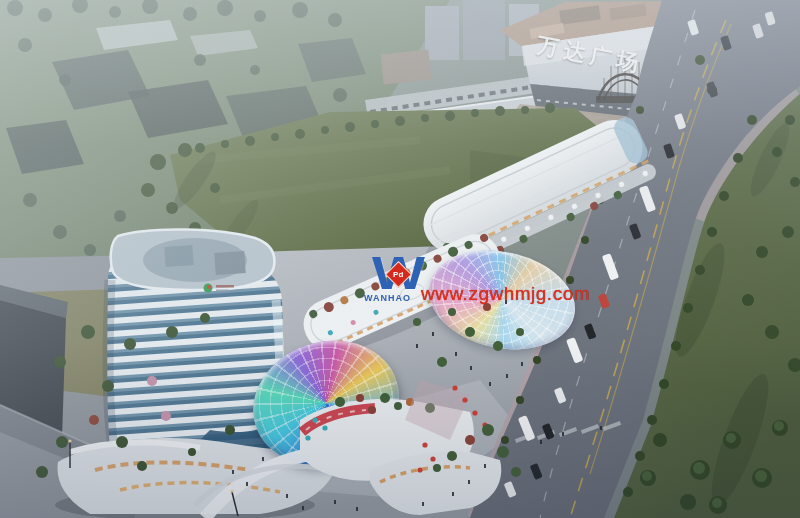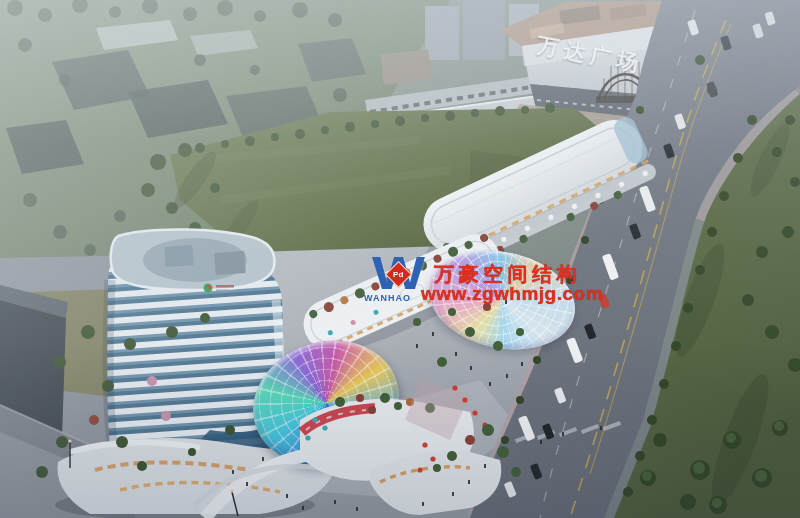--- a/index.html
+++ b/index.html
@@ -29,21 +29,21 @@
   .wm-w{position:absolute;left:372px;top:250px;font-size:46px;font-weight:800;line-height:1;
         color:#2e62b4;transform:scaleX(1.22);transform-origin:left top;
         text-shadow:1px 1px 0 rgba(255,255,255,.22);}
   .wm-diamond{position:absolute;left:389px;top:265px;width:17px;height:17px;background:#d42a1e;
         border:1.5px solid #f2e2da;transform:rotate(45deg);display:flex;align-items:center;justify-content:center;}
   .wm-diamond span{transform:rotate(-45deg);color:#fff;font-size:8px;font-weight:700;}
   .wm-name{position:absolute;left:364px;top:293px;width:72px;color:#2e62b4;
         font-size:9px;font-weight:700;letter-spacing:1px;}
   .wm-line1{position:absolute;left:434px;top:261px;font-size:20px;font-weight:700;color:#e03020;
         letter-spacing:4.5px;text-shadow:0 0 1px #8a1a10;}
-  .wm-line2{position:absolute;left:421px;top:283px;font-size:19px;font-weight:700;color:#e03020;
+  .wm-line2{position:absolute;left:421px;top:283px;font-size:19px;font-weight:400;color:#e03020;
         letter-spacing:.5px;text-shadow:0 0 1px #8a1a10;}
   .mall-sign{position:absolute;left:536px;top:40px;font-size:22px;font-weight:700;color:#edeff1;
         letter-spacing:5px;transform:rotate(10.5deg);opacity:.95;
         text-shadow:0 1px 2px rgba(60,70,80,.35);}
 </style>
 </head>
 <body>
 
 <div id="scene">
 
@@ -513,16 +513,15 @@
   <div class="overlay haze2"></div>
   <div class="overlay vignette"></div>
 
   <div class="mall-sign">万达广场</div>
 
   <div class="wm-w">W</div>
   <div class="wm-diamond">
     <span>Pd</span>
   </div>
   <div class="wm-name">WANHAO</div>
-  <div class="wm-line1">万豪空间结构</div>
   <div class="wm-line2">www.zgwhmjg.com</div>
 
 </div>
 
 </body></html>

